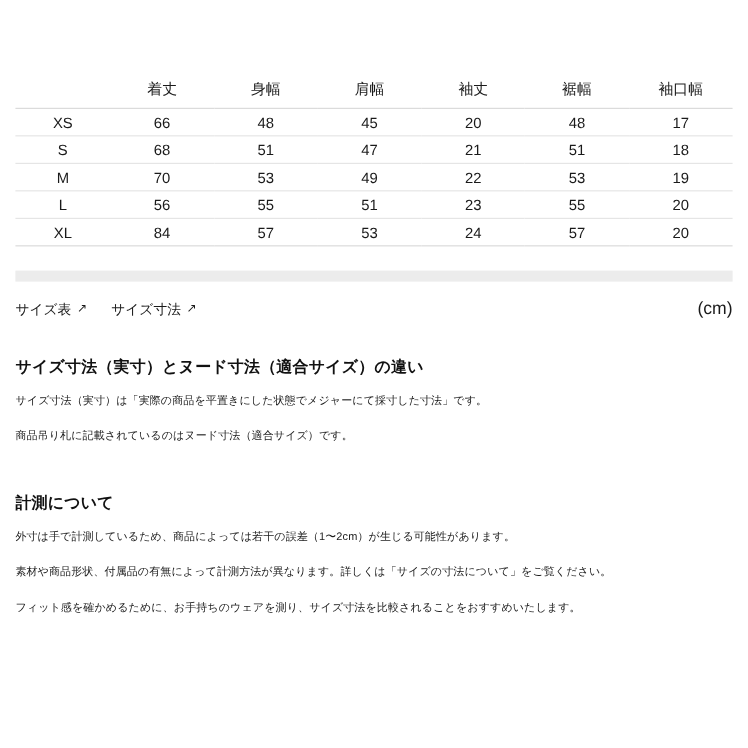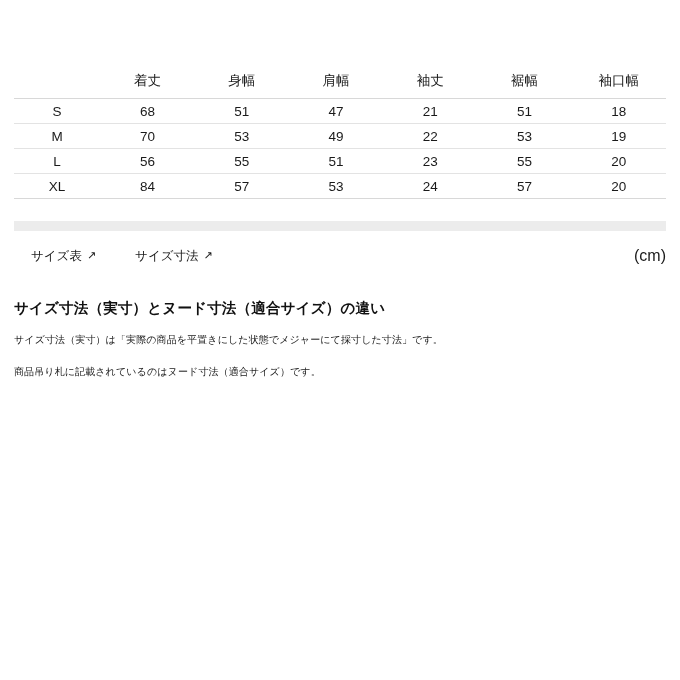--- a/index.html
+++ b/index.html
@@ -77,21 +77,20 @@
     font-size: 12.5px;
     color: #1a1a1a;
   }
   .link-item {
     display: inline-flex;
     align-items: center;
     margin-right: 22px;
     text-decoration: none;
     color: #1a1a1a;
     white-space: nowrap;
-    margin-left: 17px;
   }
   .link-item .arrow {
     margin-left: 5px;
     font-size: 11px;
     display: inline-block;
     transform: translateY(-1px);
   }
   .unit {
     margin-left: auto;
     font-size: 16px;
@@ -138,20 +137,29 @@
         <th></th>
         <th>着丈</th>
         <th>身幅</th>
         <th>肩幅</th>
         <th>袖丈</th>
         <th>裾幅</th>
         <th>袖口幅</th>
       </tr>
     </thead>
     <tbody>
+      <tr>
+        <td class="row-label">XS</td>
+        <td>66</td>
+        <td>48</td>
+        <td>45</td>
+        <td>20</td>
+        <td>48</td>
+        <td>17</td>
+      </tr>
       <tr>
         <td class="row-label">S</td>
         <td>68</td>
         <td>51</td>
         <td>47</td>
         <td>21</td>
         <td>51</td>
         <td>18</td>
       </tr>
       <tr>
@@ -197,14 +205,20 @@
     </a>
     <span class="unit">(cm)</span>
   </div>
 
   <div class="section">
     <div class="section-title t1">サイズ寸法（実寸）とヌード寸法（適合サイズ）の違い</div>
     <div class="para">サイズ寸法（実寸）は「実際の商品を平置きにした状態でメジャーにて採寸した寸法」です。</div>
     <div class="para tight">商品吊り札に記載されているのはヌード寸法（適合サイズ）です。</div>
   </div>
 
+  <div class="section">
+    <div class="section-title t2">計測について</div>
+    <div class="para">外寸は手で計測しているため、商品によっては若干の誤差（1〜2cm）が生じる可能性があります。</div>
+    <div class="para tight">素材や商品形状、付属品の有無によって計測方法が異なります。詳しくは「サイズの寸法について」をご覧ください。</div>
+    <div class="para tight">フィット感を確かめるために、お手持ちのウェアを測り、サイズ寸法を比較されることをおすすめいたします。</div>
+  </div>
 
 </div>
 
 </body></html>

